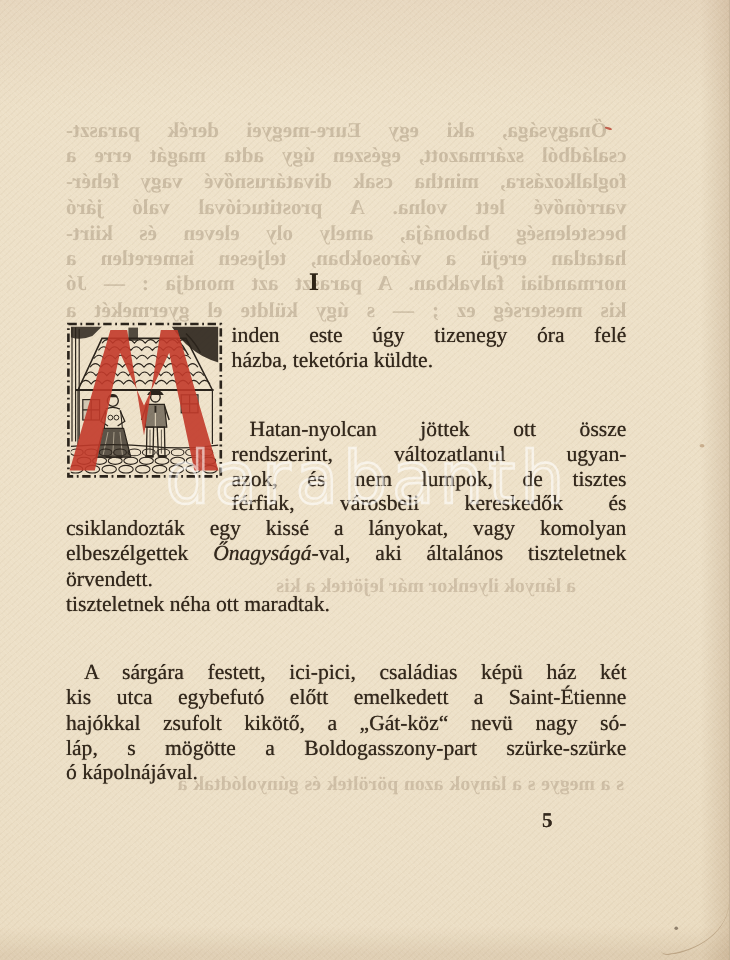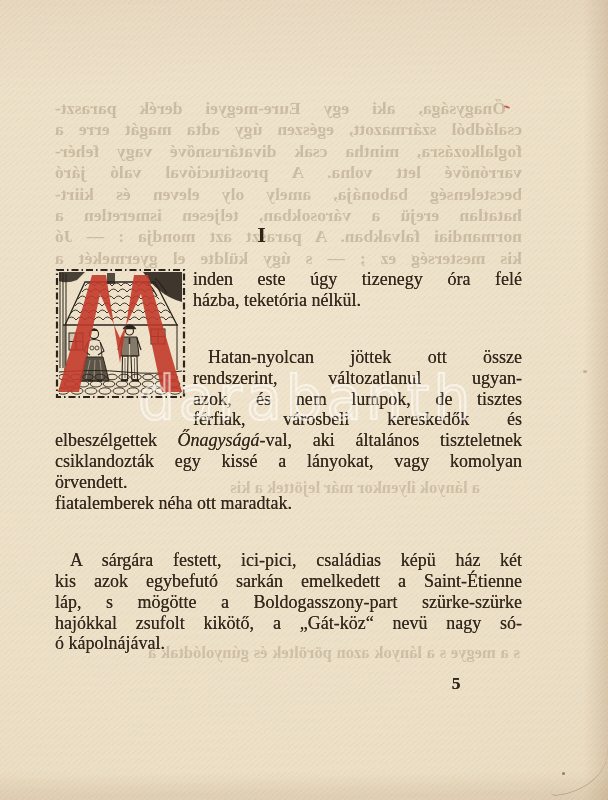--- a/index.html
+++ b/index.html
@@ -175,33 +175,33 @@
           <ellipse cx="92" cy="123" rx="6" ry="3.2"></ellipse>
           <ellipse cx="106" cy="123" rx="6" ry="3.2"></ellipse>
           <ellipse cx="120" cy="123" rx="6" ry="3.2"></ellipse>
       </g>
     </g>
     <polygon points="3,124 37,7 51,7 65,95 79,7 93,7 127,124 107,124 86,26 65,70 45,26 24,124" fill="#c23a2a" fill-opacity=".9"></polygon>
   </svg>
 
   <div class="body-text">
       <div class="line wrap j"><span>inden este úgy tizenegy óra felé</span></div>
-      <div class="line wrap"><span>házba, teketória nélkül.</span></div>
+      <div class="line wrap"><span>házba, teketória küldte.</span></div>
       <div class="line wrap j ind"><span>Hatan-nyolcan jöttek ott össze</span></div>
       <div class="line wrap j"><span>rendszerint, változatlanul ugyan-</span></div>
       <div class="line wrap j"><span>azok, és nem lumpok, de tisztes</span></div>
       <div class="line wrap j"><span>férfiak, városbeli kereskedők és</span></div>
+      <div class="line j"><span>csiklandozták egy kissé a lányokat, vagy komolyan</span></div>
       <div class="line j"><span>elbeszélgettek </span><i>Őnagyságá</i><span>-val, aki általános tiszteletnek</span></div>
-      <div class="line j"><span>csiklandozták egy kissé a lányokat, vagy komolyan</span></div>
       <div class="line"><span>örvendett.</span></div>
-      <div class="line"><span>fiatalemberek néha ott maradtak.</span></div>
+      <div class="line"><span>tiszteletnek néha ott maradtak.</span></div>
       <div class="line j ind"><span>A sárgára festett, ici-pici, családias képü ház két</span></div>
-      <div class="line j"><span>kis azok egybefutó sarkán emelkedett a Saint-Étienne</span></div>
+      <div class="line j"><span>kis utca egybefutó előtt emelkedett a Saint-Étienne</span></div>
+      <div class="line j"><span>hajókkal zsufolt kikötő, a „Gát-köz“ nevü nagy só-</span></div>
       <div class="line j"><span>láp, s mögötte a Boldogasszony-part szürke-szürke</span></div>
-      <div class="line j"><span>hajókkal zsufolt kikötő, a „Gát-köz“ nevü nagy só-</span></div>
       <div class="line"><span>ó kápolnájával.</span></div>
     </div>
 
   <div class="ghost-partial gp1">a lányok ilyenkor már lejöttek a kis szalonba</div>
   <div class="ghost-partial gp2">s a megye s a lányok azon pöröltek és gúnyolódtak a</div>
 
   <div class="watermark">darabanth</div>
 
   <div class="pagenum">5</div>
 

